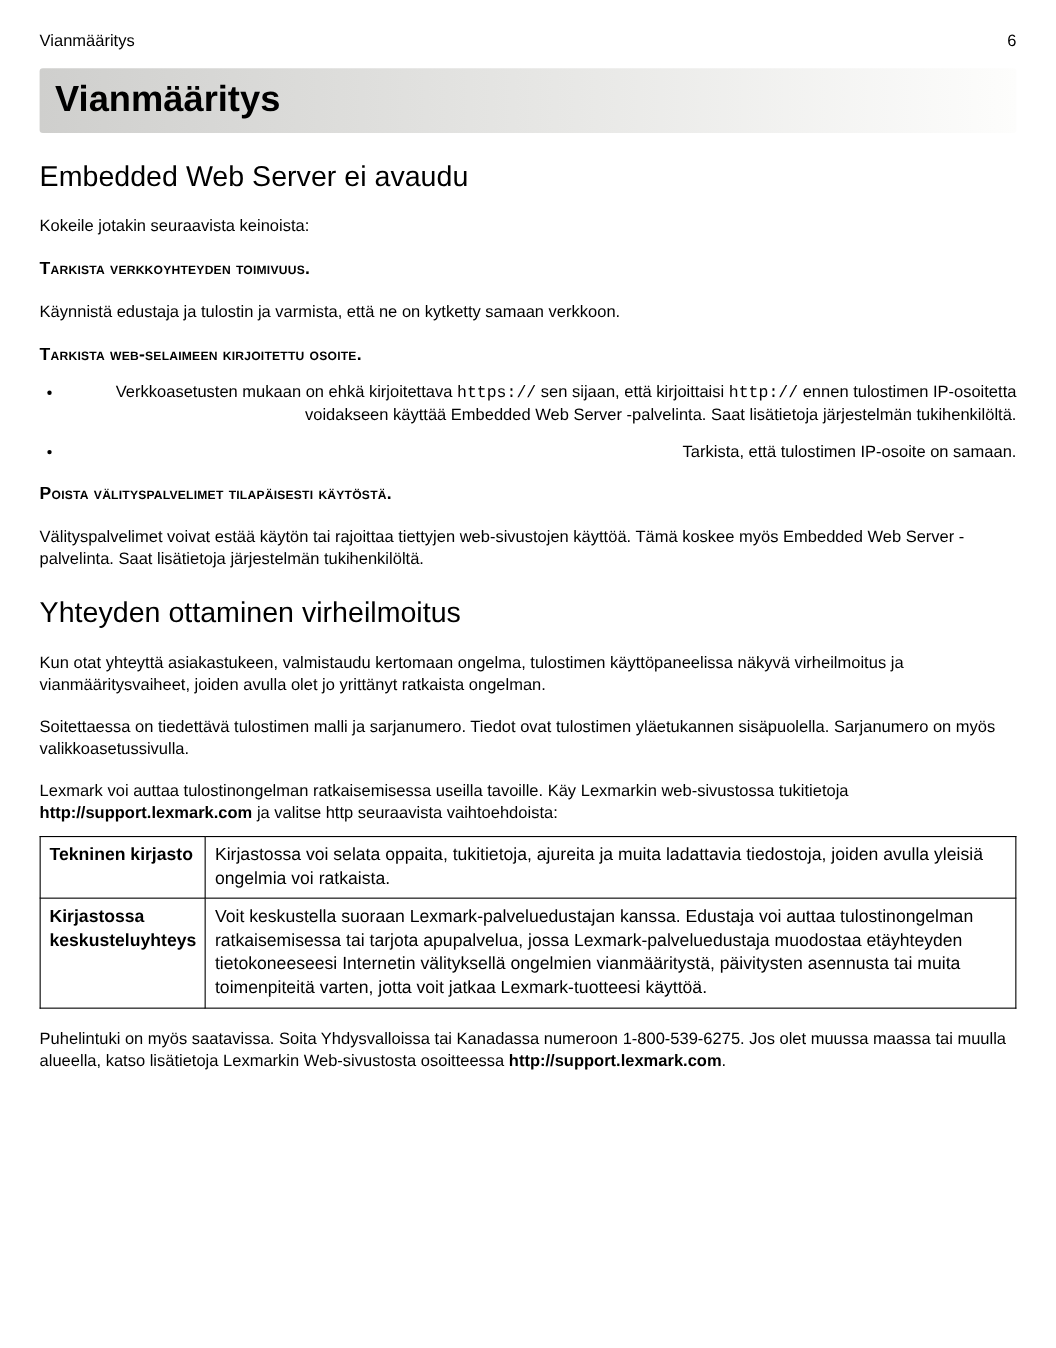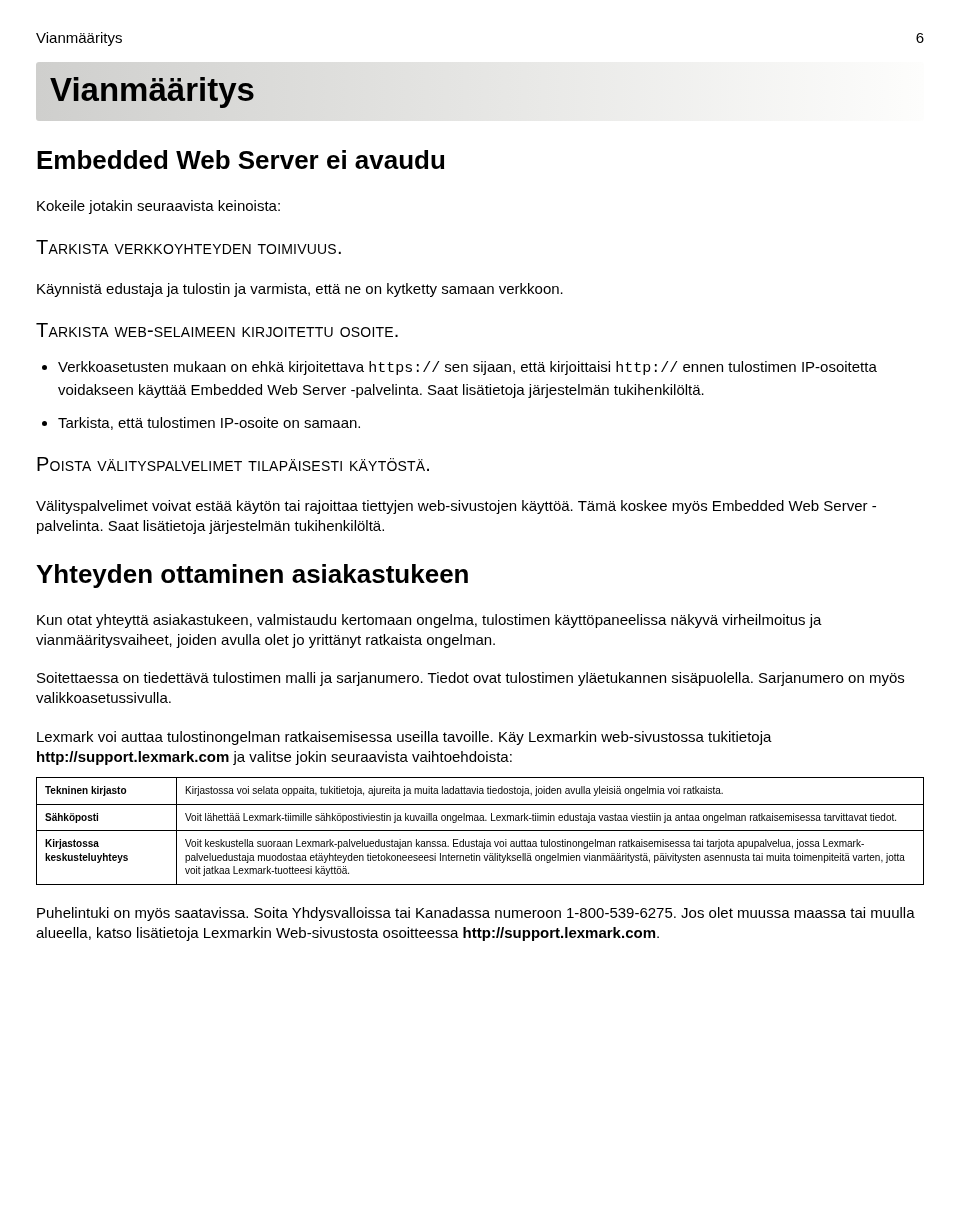--- a/index.html
+++ b/index.html
@@ -26,39 +26,39 @@
     margin-bottom: 22px;
   }
   .title-bar h1 {
     margin: 0;
     font-size: 33px;
     font-weight: 700;
     color: #000;
   }
   h2 {
     font-size: 26px;
-    font-weight: 700;
+    font-weight: 400;
     margin: 20px 0 8px 0;
   }
   h3.smallcaps {
     font-variant: small-caps;
-    font-size: 20px;
-    font-weight: 400;
+    font-size: 16px;
+    font-weight: 700;
     margin: 18px 0 6px 0;
     letter-spacing: 0.2px;
   }
   p { margin: 18px 0 10px 0; }
   ul { margin: 4px 0 10px 0; padding-left: 22px; }
-  ul li { margin: 13px 0; list-style: disc; }
+  ul li { margin: 13px 0; list-style: disc; text-align: right; }
   .mono { font-family: "Courier New", monospace; }
   table.support {
     border-collapse: collapse;
     width: 100%;
     margin: 8px 0 18px 0;
-    font-size: 10px;
+    font-size: 16px;
   }
   table.support td {
     border: 1px solid #000;
     padding: 6px 8px;
     vertical-align: top;
   }
   table.support td.left {
     width: 140px;
     font-weight: 700;
   }
@@ -85,36 +85,32 @@
 <ul>
   <li>
     <span>Verkkoasetusten mukaan on ehkä kirjoitettava </span><span class="mono">https://</span><span> sen sijaan, että kirjoittaisi </span><span class="mono">http://</span><span> ennen tulostimen IP-osoitetta voidakseen käyttää Embedded Web Server -palvelinta. Saat lisätietoja järjestelmän tukihenkilöltä.</span>
   </li>
   <li>Tarkista, että tulostimen IP-osoite on samaan.</li>
 </ul>
 
 <h3 class="smallcaps">Poista välityspalvelimet tilapäisesti käytöstä.</h3>
 <p>Välityspalvelimet voivat estää käytön tai rajoittaa tiettyjen web-sivustojen käyttöä. Tämä koskee myös Embedded Web Server -palvelinta. Saat lisätietoja järjestelmän tukihenkilöltä.</p>
 
-<h2>Yhteyden ottaminen asiakastukeen</h2>
+<h2>Yhteyden ottaminen virheilmoitus</h2>
 <p>Kun otat yhteyttä asiakastukeen, valmistaudu kertomaan ongelma, tulostimen käyttöpaneelissa näkyvä virheilmoitus ja vianmääritysvaiheet, joiden avulla olet jo yrittänyt ratkaista ongelman.</p>
 <p>Soitettaessa on tiedettävä tulostimen malli ja sarjanumero. Tiedot ovat tulostimen yläetukannen sisäpuolella. Sarjanumero on myös valikkoasetussivulla.</p>
 <p>
-  <span>Lexmark voi auttaa tulostinongelman ratkaisemisessa useilla tavoille. Käy Lexmarkin web-sivustossa tukitietoja </span><b>http://support.lexmark.com</b><span> ja valitse jokin seuraavista vaihtoehdoista:</span>
+  <span>Lexmark voi auttaa tulostinongelman ratkaisemisessa useilla tavoille. Käy Lexmarkin web-sivustossa tukitietoja </span><b>http://support.lexmark.com</b><span> ja valitse http seuraavista vaihtoehdoista:</span>
 </p>
 
 <table class="support">
   <tbody>
       <tr>
     <td class="left">Tekninen kirjasto</td>
     <td>Kirjastossa voi selata oppaita, tukitietoja, ajureita ja muita ladattavia tiedostoja, joiden avulla yleisiä ongelmia voi ratkaista.</td>
-  </tr>
-  <tr>
-    <td class="left">Sähköposti</td>
-    <td>Voit lähettää Lexmark-tiimille sähköpostiviestin ja kuvailla ongelmaa. Lexmark-tiimin edustaja vastaa viestiin ja antaa ongelman ratkaisemisessa tarvittavat tiedot.</td>
   </tr>
   <tr>
     <td class="left">Kirjastossa keskusteluyhteys</td>
     <td>Voit keskustella suoraan Lexmark-palveluedustajan kanssa. Edustaja voi auttaa tulostinongelman ratkaise­misessa tai tarjota apupalvelua, jossa Lexmark-palveluedustaja muodostaa etäyhteyden tietokoneeseesi Internetin välityksellä ongelmien vianmääritystä, päivitysten asennusta tai muita toimenpiteitä varten, jotta voit jatkaa Lexmark-tuotteesi käyttöä.</td>
   </tr>
 </tbody>
   </table>
 
 <p>
   <span>Puhelintuki on myös saatavissa. Soita Yhdysvalloissa tai Kanadassa numeroon 1-800-539-6275. Jos olet muussa maassa tai muulla alueella, katso lisätietoja Lexmarkin Web-sivustosta osoitteessa </span><b>http://support.lexmark.com</b><span>.</span>

